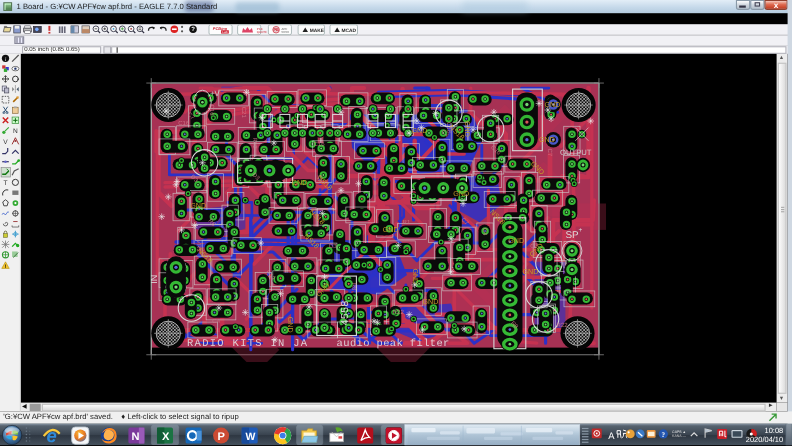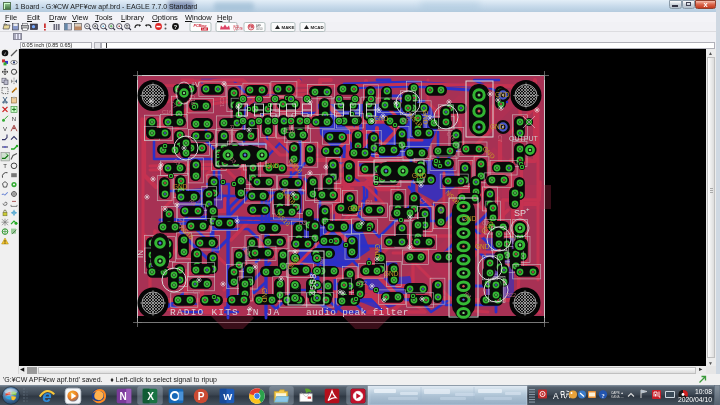--- a/index.html
+++ b/index.html
@@ -10,31 +10,20 @@
 <div class="abs" style="left:168px;top:1px;width:26px;height:10px;background:#3c4c80;opacity:.5;border-radius:3px;filter:blur(2px)"></div>
 <div class="abs" style="left:214px;top:2px;width:40px;height:9px;background:#8fb2cc;opacity:.5;border-radius:3px;filter:blur(2px)"></div>
 <div class="abs" style="left:420px;top:1px;width:60px;height:10px;background:#a8c6dc;opacity:.4;border-radius:3px;filter:blur(3px)"></div>
 <div class="abs" style="left:3px;top:2px;width:8px;height:8px;background:linear-gradient(#9c9,#474);border:1px solid #575;box-shadow:inset 1px 1px 0 #cfc"></div>
 <div class="abs" style="left:15px;top:2.5px;font-size:7px;color:#1a1a1a">1 Board - G:¥CW APF¥cw apf.brd - EAGLE 7.7.0 Standard</div>
 <div class="abs" style="left:669px;top:0;width:13px;height:9px;background:linear-gradient(#fdfdfd,#cdd5dd 50%,#b5c0cb);border:1px solid #8a9aa8;border-radius:0 0 2.5px 2.5px"></div>
 <div class="abs" style="left:672px;top:5px;width:6px;height:1.6px;background:#334"></div>
 <div class="abs" style="left:682px;top:0;width:13px;height:9px;background:linear-gradient(#fdfdfd,#cdd5dd 50%,#b5c0cb);border:1px solid #8a9aa8;border-radius:0 0 2.5px 2.5px"></div>
 <div class="abs" style="left:686px;top:2px;width:5px;height:4px;border:1px solid #445"></div>
 <div class="abs" style="left:695px;top:0;width:21px;height:9px;background:linear-gradient(#f5c0b0,#dd6a50 45%,#c23a1e);border:1px solid #90402e;border-radius:0 0 2.5px 2.5px;font-size:7.5px;text-align:center;line-height:7px;color:#fff;font-weight:bold">x</div>
-<div class="abs" style="left:0;top:12px;width:720px;height:10px;background:#f3f3f7;font-size:7.5px;color:#111">
-<span class="abs" style="left:5px;top:0.5px"><u>F</u>ile</span>
-      <span class="abs" style="left:27px;top:0.5px"><u>E</u>dit</span>
-<span class="abs" style="left:49px;top:0.5px"><u>D</u>raw</span>
-      <span class="abs" style="left:72px;top:0.5px"><u>V</u>iew</span>
-<span class="abs" style="left:95px;top:0.5px"><u>T</u>ools</span>
-      <span class="abs" style="left:121px;top:0.5px"><u>L</u>ibrary</span>
-<span class="abs" style="left:152px;top:0.5px"><u>O</u>ptions</span>
-      <span class="abs" style="left:185px;top:0.5px"><u>W</u>indow</span>
-<span class="abs" style="left:217px;top:0.5px"><u>H</u>elp</span>
-    </div>
 <div class="abs" style="left:0;top:22px;width:720px;height:10px;background:#f1f1f5;border-bottom:1px solid #dcdce0"></div>
 <div class="abs" style="left:0;top:32px;width:720px;height:9px;background:#f1f1f5"></div>
 <div class="abs" style="left:13px;top:33px;width:9px;height:7px;border:1px solid #889;background:repeating-linear-gradient(90deg,#aab 0 2px,#eef 2px 3px)"></div>
 <div class="abs" style="left:0;top:41px;width:720px;height:8px;background:#f1f1f5"></div>
 <div class="abs" style="left:20px;top:41.5px;width:72px;height:7px;background:#fbfbfb;border:1px solid #b0b0b8;font-size:5.5px;line-height:5px;color:#222;padding-left:1px;overflow:hidden">0.05 inch (0.85 0.65)</div>
 <div class="abs" style="left:94px;top:41.5px;width:7px;height:7px;background:#e8e8ec;border:1px solid #b0b0b8"></div>
 <div class="abs" style="left:101px;top:41.5px;width:614px;height:7px;background:#fff;border:1px solid #b0b0b8"></div>
 <div class="abs" style="left:106px;top:42.5px;width:1px;height:5px;background:#333"></div>
 <div class="abs" style="left:0;top:49px;width:19px;height:325px;background:#f0f0f0;border-right:1px solid #d8d8d8"></div>
 <div class="abs" style="left:19px;top:49px;width:687px;height:317px;background:#000"></div>

